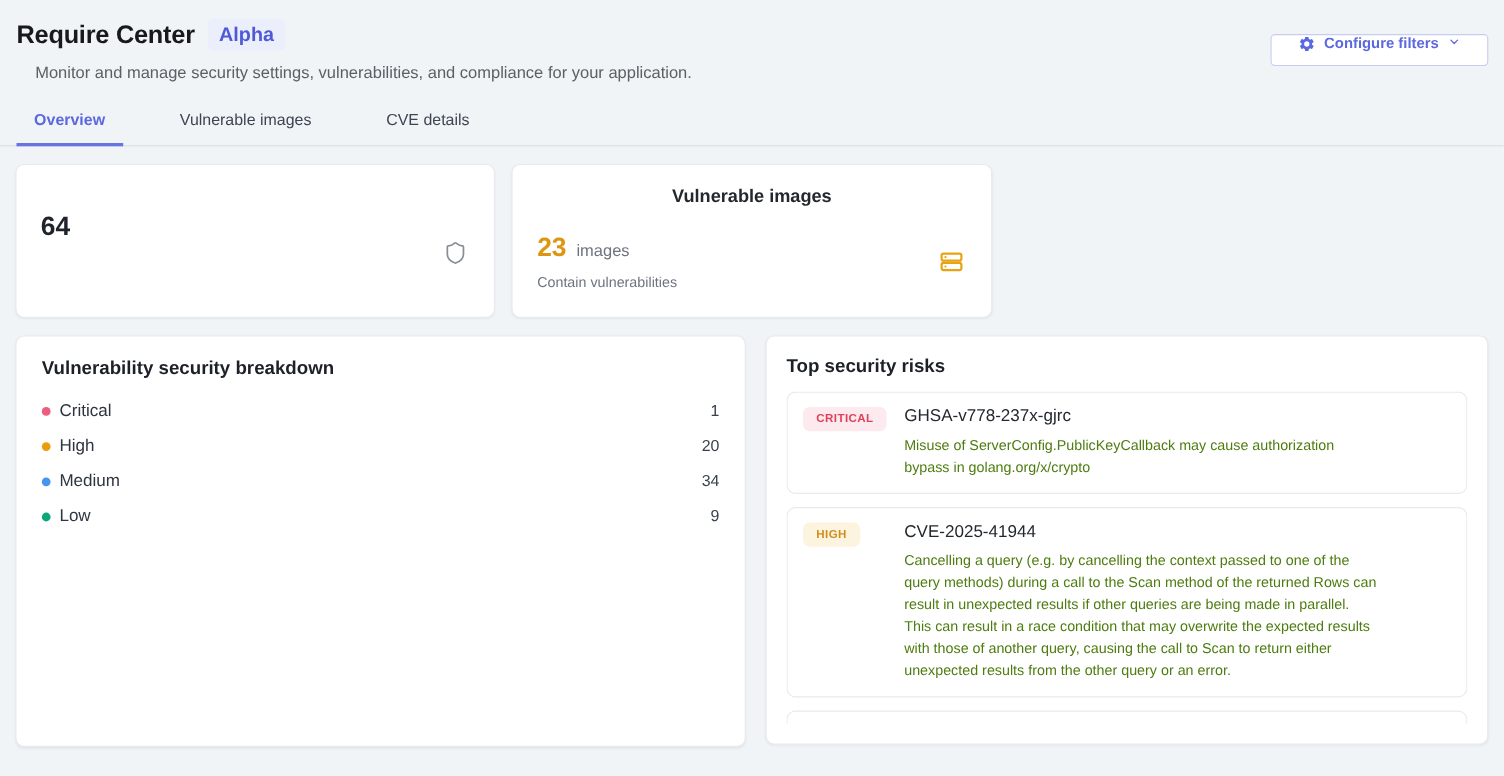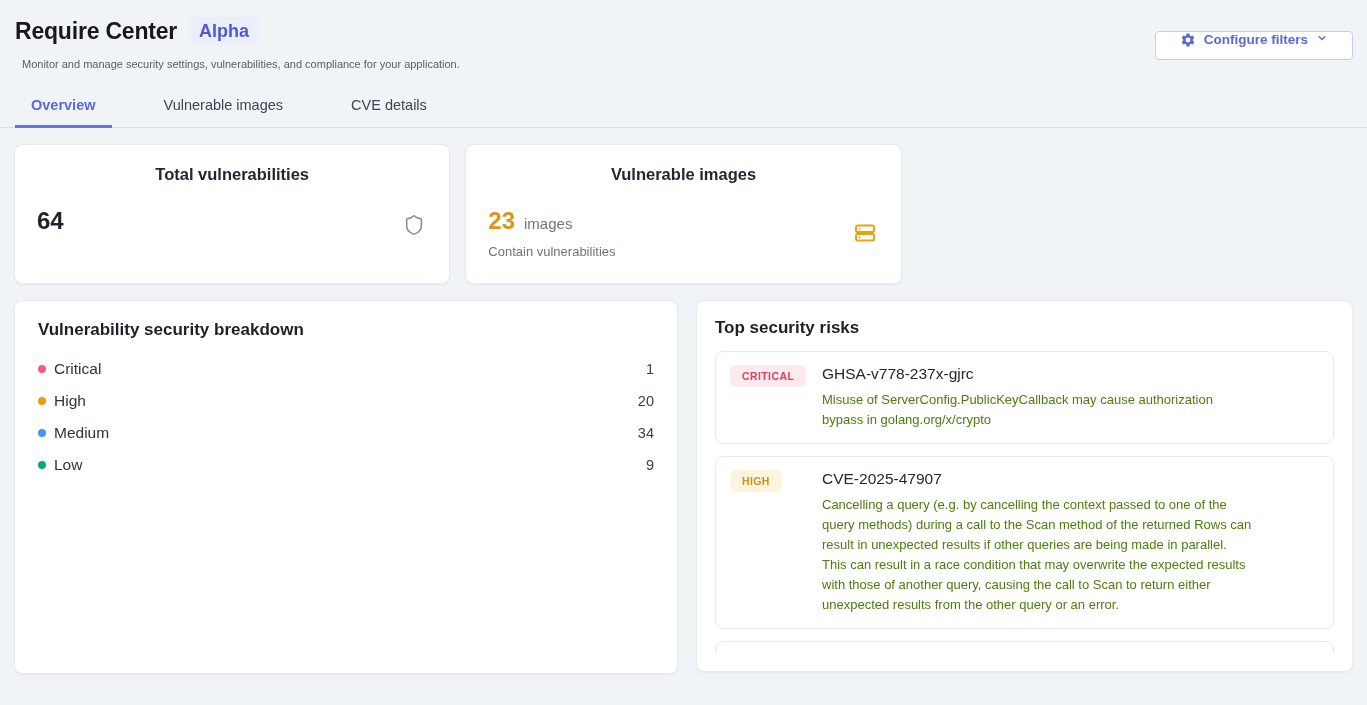--- a/index.html
+++ b/index.html
@@ -15,21 +15,21 @@
 
   
   .header { padding: 17px 14px 0 15px; }
   .title-row { display: flex; align-items: center; gap: 12px; }
   .page-title { margin: 0; font-size: 23px; font-weight: 700; color: #17191c; letter-spacing: -0.2px; }
   .alpha-badge {
     background: #ebeefb; color: #4f59d8;
     font-size: 18px; font-weight: 700;
     padding: 4px 10px; border-radius: 5px;
   }
-  .subtitle { margin: 12px 7px 0; font-size: 11px; color: #596066; }
+  .subtitle { margin: 12px 17px 0; font-size: 15px; color: #596066; }
 
   .cfg-btn {
     position: absolute; right: 14px; top: 31px;
     height: 29px; display: flex; align-items: flex-start; gap: 8px;
     background: #ffffff; border: 1px solid #c7ccf0; border-radius: 4px;
     padding: 0 24px;
     color: #5b68df; font-weight: 700; font-size: 13.5px;
     font-family: inherit; cursor: pointer;
   }
   .cfg-btn svg { display: block; }
@@ -133,21 +133,20 @@
 
 <div class="tabs-bar">
   <div class="tab active">Overview</div>
   <div class="tab">Vulnerable images</div>
   <div class="tab">CVE details</div>
 </div>
 
 <div class="stats">
 
   <div class="card stat-card">
-    <div class="stat-title">Total vulnerabilities</div>
     <div class="stat-value-row">
       <span class="stat-value">64</span>
     </div>
     <span class="card-icon top-69">
       <svg width="22" height="22" viewBox="0 0 24 24" fill="none" stroke="#868e96" stroke-width="1.7" stroke-linecap="round" stroke-linejoin="round">
           <path d="M20 13c0 5-3.5 7.5-7.66 8.95a1 1 0 0 1-.67-.01C7.5 20.5 4 18 4 13V6a1 1 0 0 1 1-1c2 0 4.5-1.2 6.24-2.72a1.17 1.17 0 0 1 1.52 0C14.51 3.81 17 5 19 5a1 1 0 0 1 1 1z"></path>
         </svg>
     </span>
   </div>
 
@@ -211,21 +210,21 @@
           <div class="risk-id">GHSA-v778-237x-gjrc</div>
           <div class="risk-desc">Misuse of ServerConfig.PublicKeyCallback may cause authorization bypass in golang.org/x/crypto</div>
         </div>
       </div>
 
       <div class="risk-item">
         <div class="sev-col">
           <span class="sev-badge sev-high">HIGH</span>
         </div>
         <div class="risk-content">
-          <div class="risk-id">CVE-2025-47907</div>
+          <div class="risk-id">CVE-2025-41944</div>
           <div class="risk-desc">Cancelling a query (e.g. by cancelling the context passed to one of the query methods) during a call to the Scan method of the returned Rows can result in unexpected results if other queries are being made in parallel. This can result in a race condition that may overwrite the expected results with those of another query, causing the call to Scan to return either unexpected results from the other query or an error.</div>
         </div>
       </div>
 
       <div class="risk-item">
         
         
       </div>
 
     </div>

